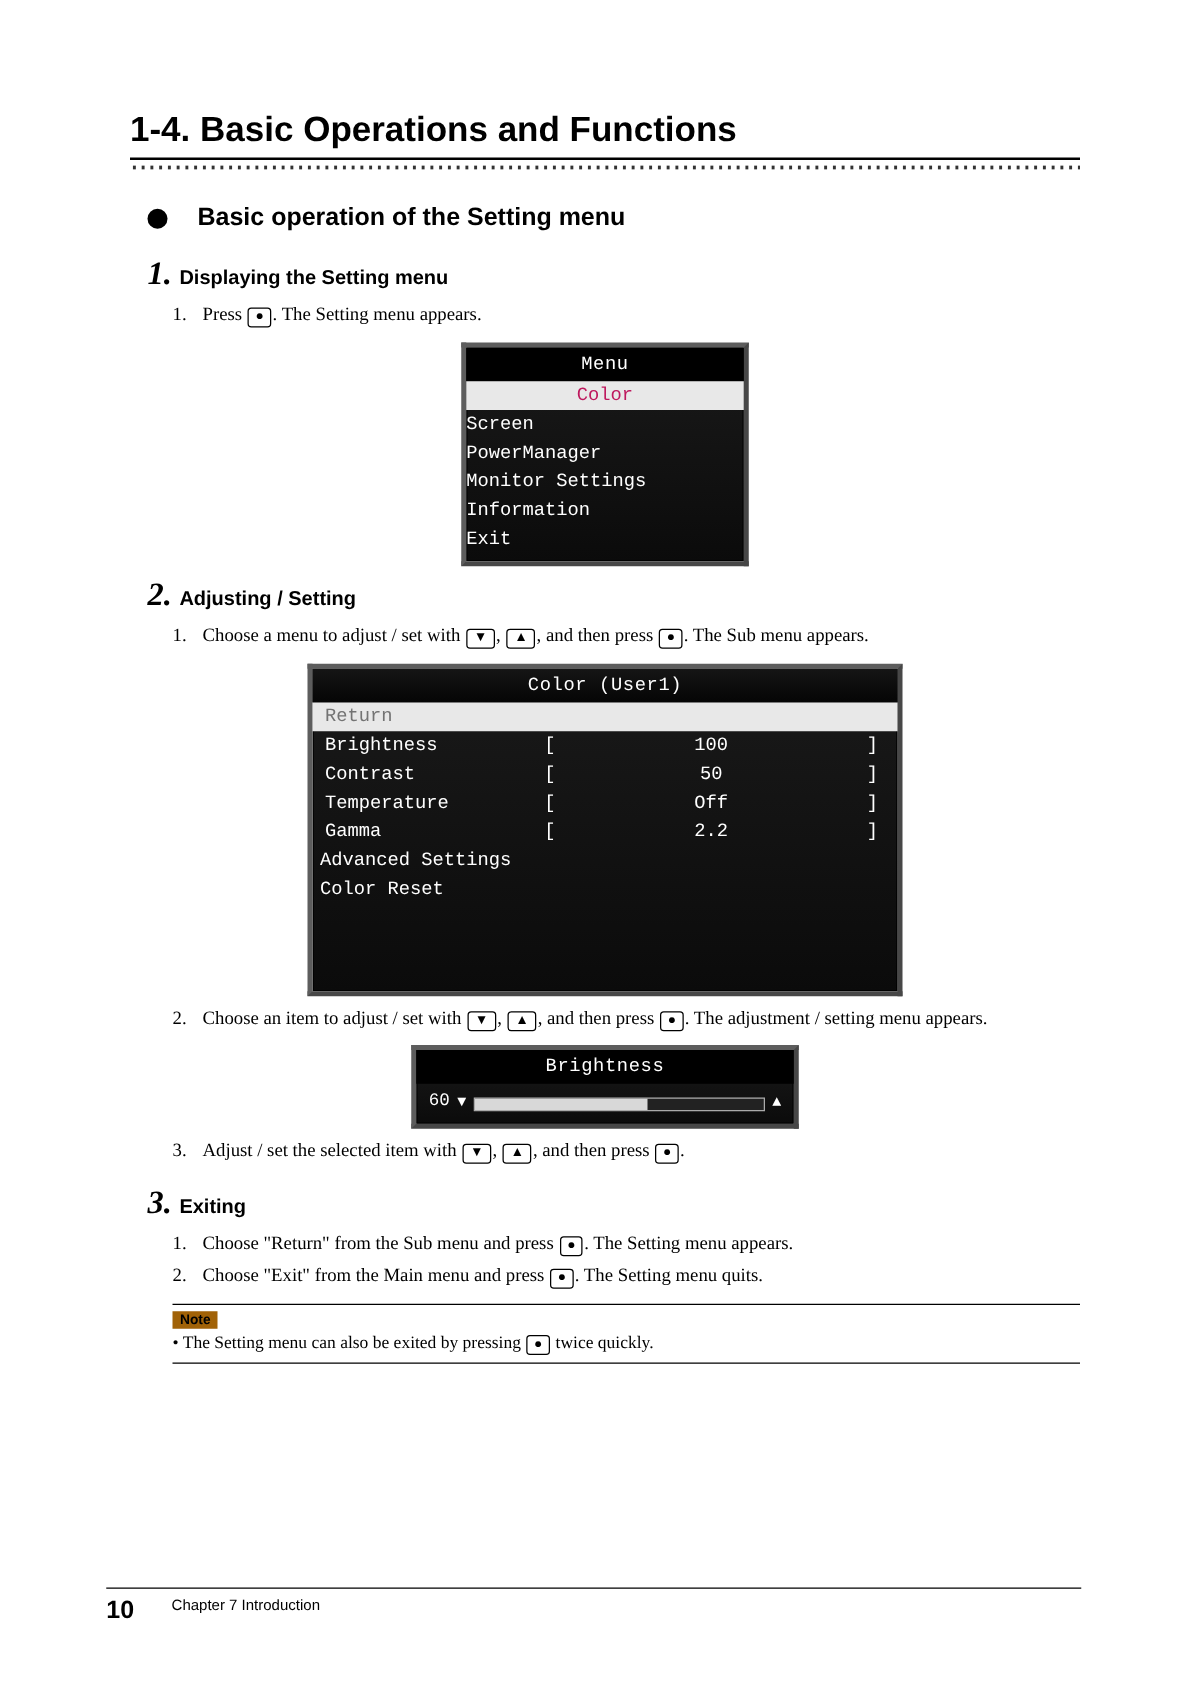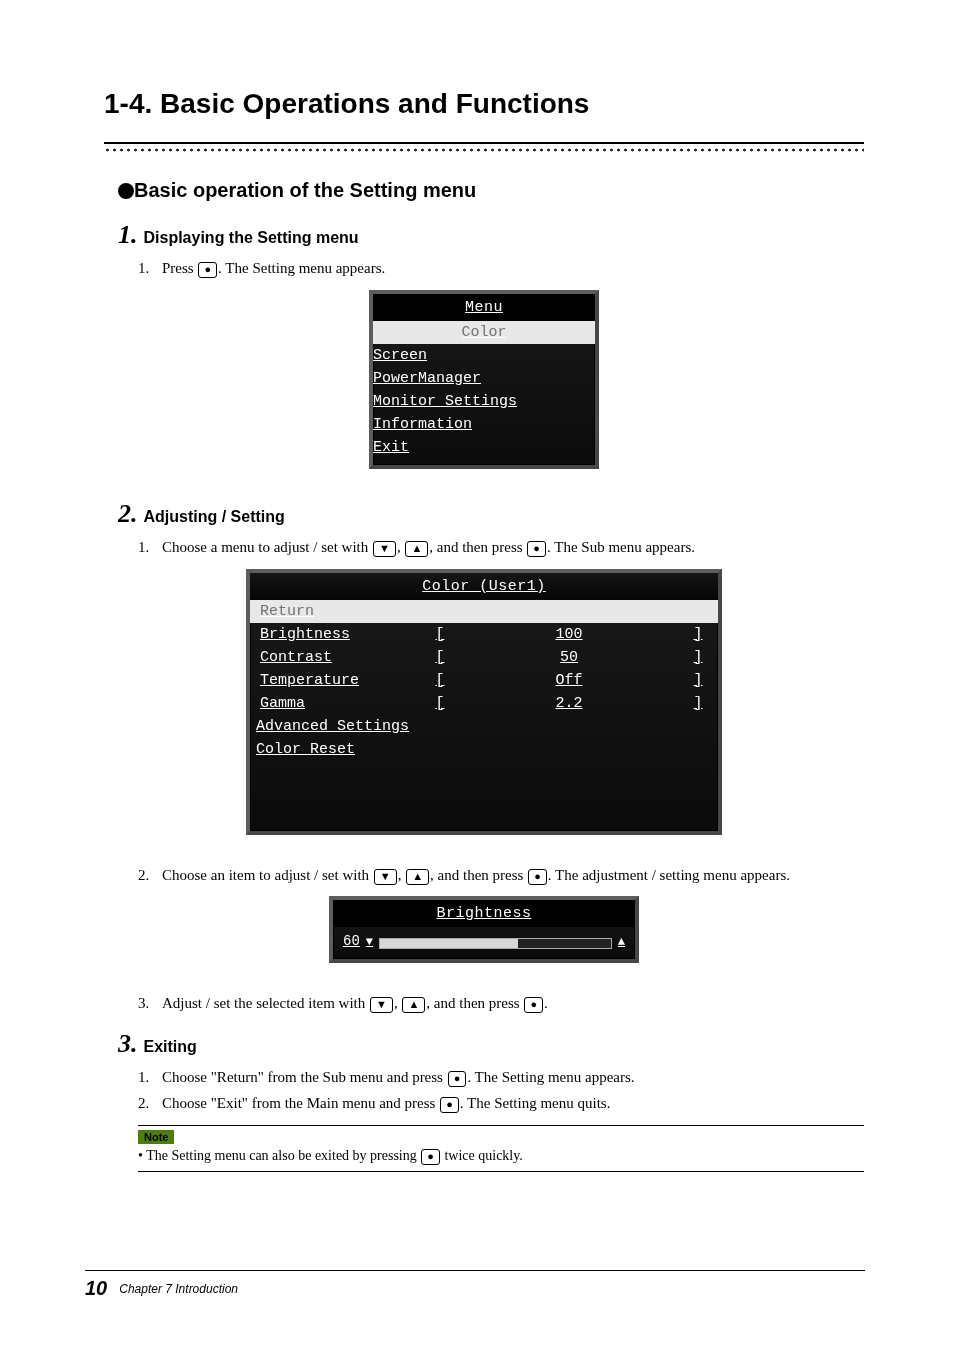--- a/index.html
+++ b/index.html
@@ -12,42 +12,42 @@
       color: #000;
     }
     .page {
       padding: 88px 90px 0 104px;
     }
     .section-title {
       font-family: Arial, Helvetica, sans-serif;
       font-size: 28px;
       font-weight: bold;
       padding-bottom: 4px;
-      margin-bottom: 18px;
+      margin-bottom: 2px;
     }
     .section-rule {
       height: 2px;
       background: #000;
       margin-bottom: 3px;
     }
     .dotted-row {
       height: 6px;
       background-image: radial-gradient(circle, #333 1.4px, transparent 1.6px);
       background-size: 7px 6px;
       background-position: 0 50%;
       background-repeat: repeat-x;
       margin-bottom: 26px;
     }
     .subheading {
       font-family: Arial, Helvetica, sans-serif;
       font-size: 20px;
       font-weight: bold;
       display: flex;
       align-items: center;
-      gap: 0;
+      gap: 24px;
       padding-left: 14px;
       margin-bottom: 18px;
     }
     .bullet-disc {
       width: 16px; height: 16px; border-radius: 50%; background: #000; flex: 0 0 auto;
     }
     .step-holder { margin-left: 14px; }
     .step-head {
       font-family: Arial, Helvetica, sans-serif;
       font-size: 16px;
@@ -82,42 +82,41 @@
       padding: 0 5px;
       font-size: 11px;
       line-height: 14px;
       height: 16px;
       margin: 0 1px;
       font-family: Arial, sans-serif;
     }
     .btn-icon .glyph { display:inline-block; transform: translateY(-1px); }
     
     .osd {
-      margin: 10px auto 30px auto;
+      margin: 10px auto 8px auto;
       font-family: "Courier New", monospace;
       color: #fff;
       background: linear-gradient(#1a1a1a,#0b0b0b);
       border: 4px solid #474747;
       border-top-color:#5d5d5d;
       border-left-color:#5d5d5d;
       box-shadow: inset 0 0 0 1px #000;
-      text-decoration: underline;
     }
     .osd-menu { width: 230px; }
     .osd-title {
       text-align: center;
       background: #000;
       padding: 5px 0;
       font-size: 15px;
       letter-spacing: 0.5px;
     }
     .osd-menu .osd-body { padding: 0 0 6px 0; }
     .osd-menu .sel {
       background: #e8e8e8;
-      color: #737373;
+      color: #be185d;
       text-align: center;
       padding: 3px 0;
       font-size: 15px;
     }
     .osd-menu .item {
       padding: 3px 0;
       font-size: 15px;
       color: #fff;
     }
     .osd-sub { width: 476px; }
@@ -159,43 +158,42 @@
     .note-block {
       margin: 10px 0 0 20px;
       border-top: 1px solid #000;
       border-bottom: 1px solid #000;
       padding: 4px 0 6px 0;
       font-family: Arial, Helvetica, sans-serif;
       font-size: 12px;
     }
     .note-label {
       display: inline-block;
-      background: #4d7c0f;
+      background: #a16207;
       padding: 1px 6px;
       font-weight: bold;
       font-size: 11px;
       margin-bottom: 4px;
     }
     .note-line {
       font-family: "Times New Roman", Times, serif;
       font-size: 14px;
     }
     .footer {
       position: absolute;
       left: 85px;
       bottom: 50px;
       border-top: 1px solid #000;
       width: 780px;
       padding-top: 6px;
       font-family: Arial, Helvetica, sans-serif;
       font-size: 12px;
       display: flex;
-      align-items: center;
-      gap: 12px;
-      font-style: italic;
+      align-items: flex-start;
+      gap: 30px;
     }
     .footer .pg {
       font-size: 20px;
       font-weight: bold;
     }
   </style>
 </head>
 <body>
 
 <div class="page">

